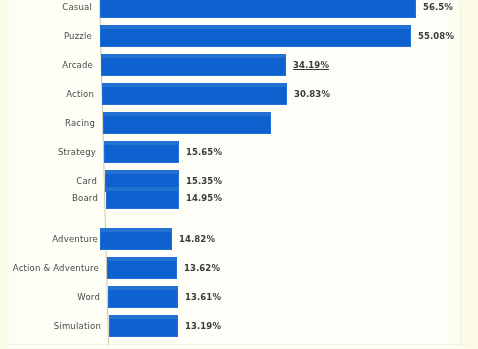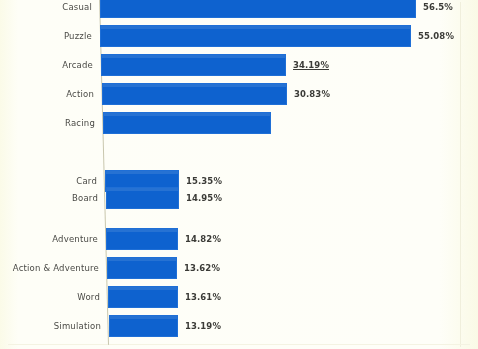--- a/index.html
+++ b/index.html
@@ -151,37 +151,44 @@
           <div class="bar" style="width: 185px; background: rgb(14, 98, 207); border-color: rgb(31, 111, 214);"></div>
           <div class="val-label" style="left: 192px;">30.83%</div>
         </div>
       </div>
       <div class="row" style="top: 109px;">
         <div class="cat-label" style="right: 383px;">Racing</div>
         <div class="bar-wrap" style="left: 103px; width: 375px;">
           <div class="bar" style="width: 168px; background: rgb(14, 98, 207); border-color: rgb(31, 111, 214);"></div>
         </div>
       </div>
+      <div class="row" style="top: 138px;">
+        <div class="cat-label" style="right: 382px;">Strategy</div>
+        <div class="bar-wrap" style="left: 104px; width: 374px;">
+          <div class="bar" style="width: 75px; background: rgb(14, 98, 207); border-color: rgb(31, 111, 214);"></div>
+          <div class="val-label" style="left: 82px;">15.65%</div>
+        </div>
+      </div>
       <div class="row" style="top: 167px;">
         <div class="cat-label" style="right: 381px;">Card</div>
         <div class="bar-wrap" style="left: 105px; width: 373px;">
           <div class="bar" style="width: 74px; background: rgb(14, 98, 207); border-color: rgb(31, 111, 214);"></div>
           <div class="val-label" style="left: 81px;">15.35%</div>
         </div>
       </div>
       <div class="row" style="top: 184px; padding-left: 44px;">
         <div class="cat-label" style="right: 380px;">Board</div>
         <div class="bar-wrap" style="left: 106px; width: 372px;">
           <div class="bar" style="width: 73px; background: rgb(14, 98, 207); border-color: rgb(31, 111, 214);"></div>
           <div class="val-label" style="left: 80px;">14.95%</div>
         </div>
       </div>
       <div class="row" style="top: 225px;">
         <div class="cat-label" style="right: 380px;">Adventure</div>
-        <div class="bar-wrap" style="left: 106px; width: 296px;">
+        <div class="bar-wrap" style="left: 100px; width: 296px;">
           <div class="bar" style="width: 72px; background: rgb(14, 98, 207); border-color: rgb(31, 111, 214);"></div>
           <div class="val-label" style="left: 79px;">14.82%</div>
         </div>
       </div>
       <div class="row" style="top: 254px;">
         <div class="cat-label" style="right: 379px;">Action &amp; Adventure</div>
         <div class="bar-wrap" style="left: 107px; width: 399px;">
           <div class="bar" style="width: 70px; background: rgb(14, 98, 207); border-color: rgb(31, 111, 214);"></div>
           <div class="val-label" style="left: 77px;">13.62%</div>
         </div>

